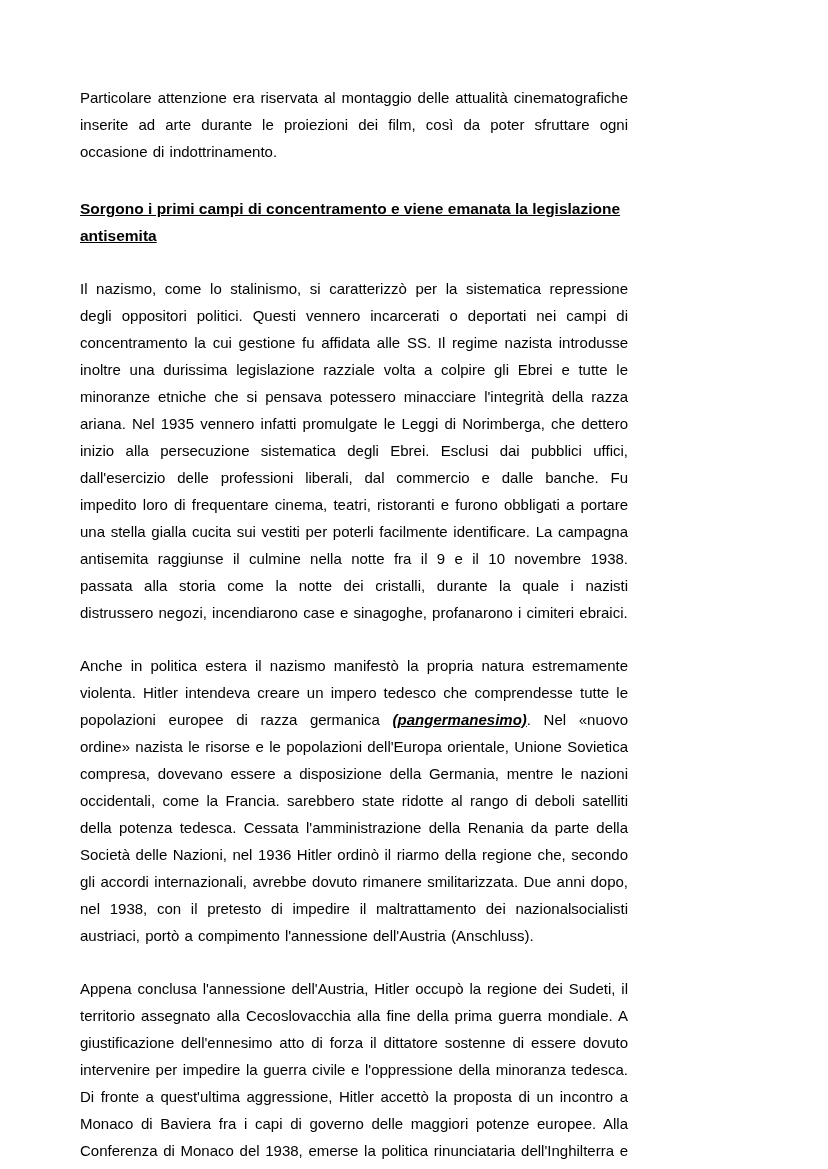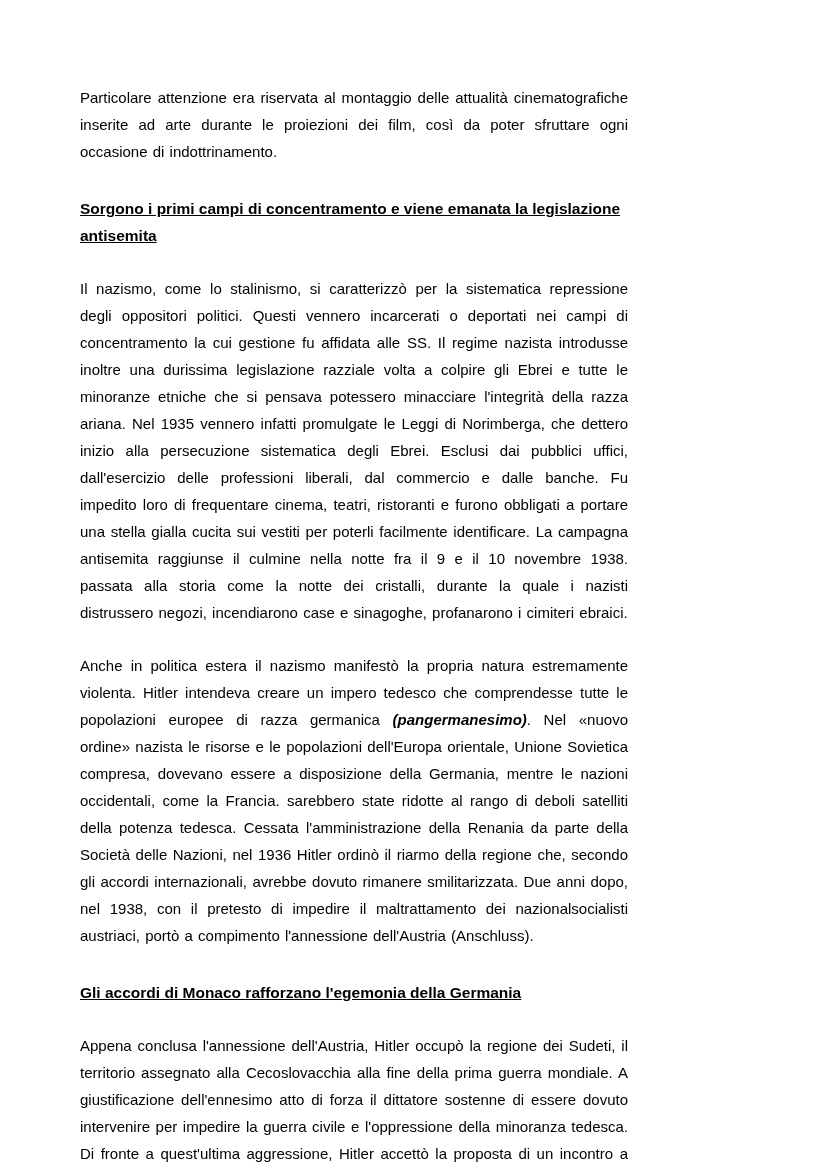--- a/index.html
+++ b/index.html
@@ -27,30 +27,29 @@
   }
   .heading {
     font-size: 15.5px;
     line-height: 27px;
     font-weight: bold;
     text-decoration: underline;
     margin: 30px 0 26px 0;
   }
   .normal { font-weight: normal; font-style: normal; }
   .bold { font-weight: normal; }
-  .bold-italic { font-weight: bold; font-style: italic; }
+  .bold-italic { font-weight: bold; font-style: italic; text-decoration: underline; }
 </style>
 </head>
 <body>
 
 <div class="page">
 
   <p class="para">Particolare attenzione era riservata al montaggio delle attualità cinematografiche inserite ad arte durante le proiezioni dei film, così da poter sfruttare ogni occasione di indottrinamento.</p>
 
   <h2 class="heading">Sorgono i primi campi di concentramento e viene emanata la legislazione antisemita</h2>
   <p class="para"><span class="normal">Il nazismo, come lo stalinismo, si caratterizzò per la sistematica repressione degli oppositori politici. Questi vennero incarcerati o deportati nei campi di concentramento la cui gestione fu affidata alle SS.  Il regime nazista introdusse inoltre una durissima legislazione razziale volta a colpire gli Ebrei e tutte le minoranze etniche che si pensava potessero minacciare l'integrità della razza ariana.  Nel 1935 vennero infatti promulgate le </span><span class="bold">Leggi di Norimberga</span><span class="normal">, che dettero inizio alla persecuzione sistematica degli Ebrei. Esclusi dai pubblici uffici, dall'esercizio delle professioni liberali, dal commercio e dalle banche. Fu impedito loro di frequentare cinema, teatri, ristoranti e furono obbligati a portare una stella gialla cucita sui vestiti per poterli facilmente identificare. La campagna antisemita raggiunse il culmine nella notte fra il 9 e il 10 novembre 1938. passata alla storia come la </span><span class="bold">notte dei cristalli</span><span class="normal">, durante la quale i nazisti distrussero negozi, incendiarono case e sinagoghe, profanarono i cimiteri ebraici.</span></p>
 
   <p class="para"><span class="normal">Anche in politica estera il nazismo manifestò la propria natura estremamente violenta. Hitler intendeva creare un impero tedesco che comprendesse tutte le popolazioni europee di razza germanica </span><span class="bold-italic">(pangermanesimo)</span><span class="normal">.  Nel «nuovo ordine» nazista le risorse e le popolazioni dell'Europa orientale, Unione Sovietica compresa, dovevano essere a disposizione della Germania, mentre le nazioni occidentali, come la Francia. sarebbero state ridotte al rango di deboli satelliti della potenza tedesca. Cessata l'amministrazione della Renania da parte della Società delle Nazioni, nel 1936 Hitler ordinò il riarmo della regione che, secondo gli accordi internazionali, avrebbe dovuto rimanere smilitarizzata. Due anni dopo, nel 1938, con il pretesto di impedire il maltrattamento dei nazionalsocialisti austriaci, portò a compimento l'annessione dell'Austria (Anschluss).</span></p>
 
-  <h2 class="heading">Gli accordi di Monaco rafforzano l'egemonia della Germania</h2>
   <p class="para"><span class="normal">Appena conclusa l'annessione dell'Austria, Hitler occupò la regione dei Sudeti, il territorio assegnato alla Cecoslovacchia alla fine della prima guerra mondiale.  A giustificazione dell'ennesimo atto di forza il dittatore sostenne di essere dovuto intervenire per impedire la guerra civile e l'oppressione della minoranza tedesca. Di fronte a quest'ultima aggressione, Hitler accettò la proposta di un incontro a Monaco di Baviera fra i capi di governo delle maggiori potenze europee. Alla Conferenza di Monaco del 1938, emerse la politica rinunciataria dell'Inghilterra e della Francia che diedero il loro assenso alle aggressioni hitleriane,</span></p>
 
 </div>
 
 </body></html>

